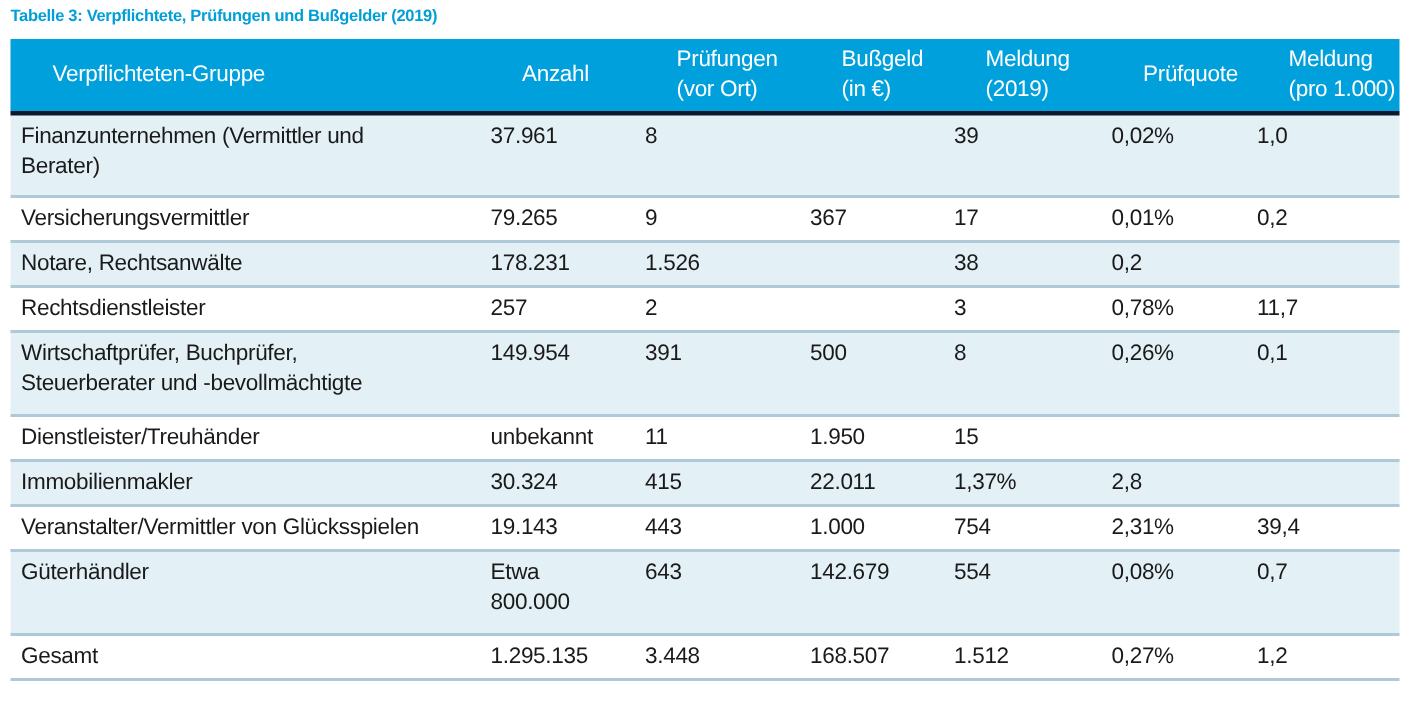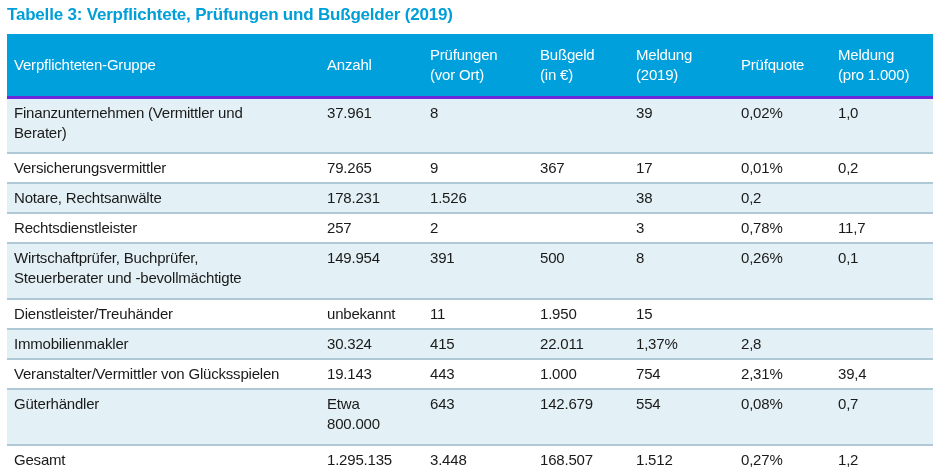--- a/index.html
+++ b/index.html
@@ -10,46 +10,47 @@
     --row-white:#ffffff;
     --separator:#afc9d6;
     --body-text:#1a1a1a;
   }
   *{box-sizing:border-box;margin:0;padding:0;}
   html,body{width:940px;height:471px;background:#fff;overflow:hidden;}
   body{font-family:"Liberation Sans","DejaVu Sans",sans-serif;color:var(--body-text);}
   .page{padding:5px 7px 0 7px;}
   .doc-title{
     color:var(--accent);
-    font-size:17px;
+    font-size:11px;
     font-weight:bold;
     letter-spacing:-0.2px;
     margin-bottom:9px;
     white-space:nowrap;
   }
   .table{
     width:926px;
     border-bottom:2px solid var(--separator);
   }
   .row{
     display:grid;
     grid-template-columns:320px 103px 110px 96px 105px 97px 95px;
     align-items:start;
     min-height:29px;
   }
   .row.tall{min-height:56px;}
   .header-row{
     background:var(--header-bg);
     color:var(--header-text);
-    height:62px;
+    height:48px;
     align-items:center;
     border-top:none;
+    padding-left:21px;
   }
   .body-row{border-top:2px solid var(--separator);}
-  .body-row.first{border-top:3px solid #6d28d9;}
+  .body-row.first{border-top:3px solid #0f172a;}
   .body-row.alt{background:var(--row-alt);}
   .body-row.plain{background:var(--row-white);}
   .cell{
     font-size:15px;
     line-height:20px;
     letter-spacing:-0.2px;
     padding:4px 8px 4px 0;
     white-space:pre-line;
   }
   .header-row .cell{padding-top:0;padding-bottom:0;}

